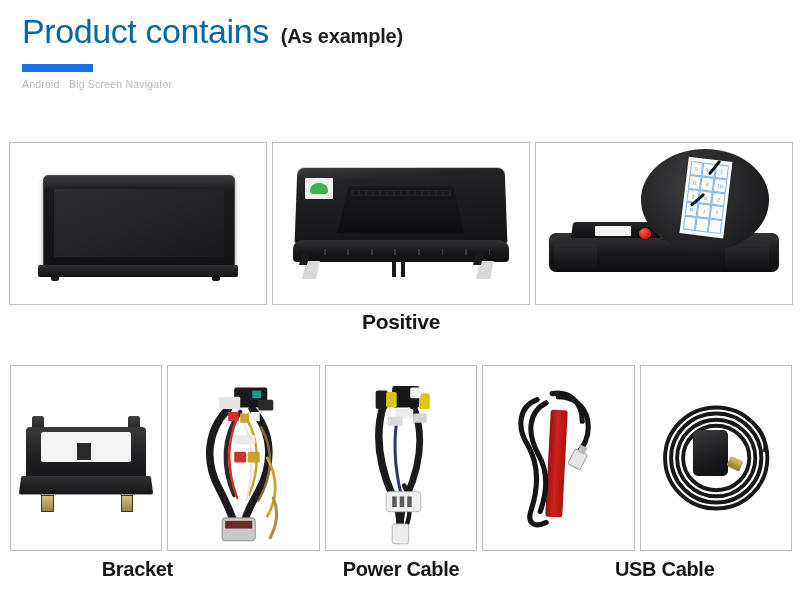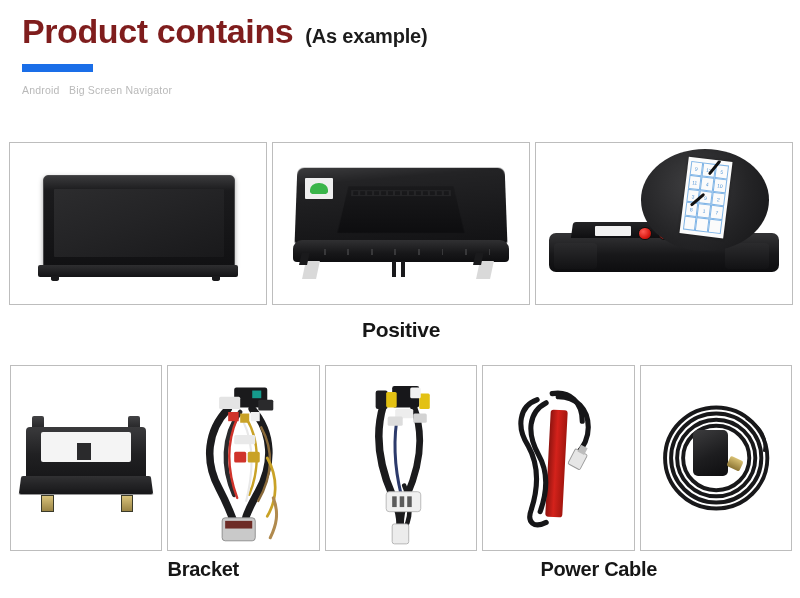--- a/index.html
+++ b/index.html
@@ -24,40 +24,40 @@
     top: 14px;
     width: 760px;
   }
   .title-row {
     display: flex;
     align-items: baseline;
     gap: 12px;
   }
   .title-main {
     font-size: 34px;
-    font-weight: bold;
+    font-weight: normal;
     letter-spacing: -0.4px;
-    color: #7f1d1d;
+    color: #0369a1;
     line-height: 1.05;
   }
   .title-sub {
     font-size: 20px;
     font-weight: bold;
     color: #1c1c1c;
     letter-spacing: -0.2px;
     text-align: center;
   }
   .accent-bar {
     margin-top: 14px;
     width: 71px;
     height: 8px;
     background: #1a6ee8;
   }
   .tagline {
-    margin-top: 12px;
+    margin-top: 6px;
     font-size: 10.5px;
     color: #b9b9b9;
     letter-spacing: 0.2px;
     white-space: pre;
   }
 
   
   .row-top {
     position: absolute;
     left: 9px;
@@ -89,21 +89,20 @@
   }
 
   
   .captions-top {
     position: absolute;
     left: 9px;
     top: 310px;
     width: 784px;
     display: flex;
     gap: 5px;
-    margin-top: 8px;
   }
   .captions-bottom {
     position: absolute;
     left: 10px;
     top: 558px;
     width: 782px;
     display: flex;
     gap: 9px;
   }
   .caption {
@@ -657,13 +656,14 @@
       </svg>
       <div class="gps-puck"></div>
       <div class="gps-sma"></div>
     </div>
   </div>
 </div>
 
 <div class="captions-bottom">
   <div class="caption">Bracket</div>
   <div class="caption">Power Cable</div>
+  <div class="caption">USB Cable</div>
 </div>
 
 </body></html>

